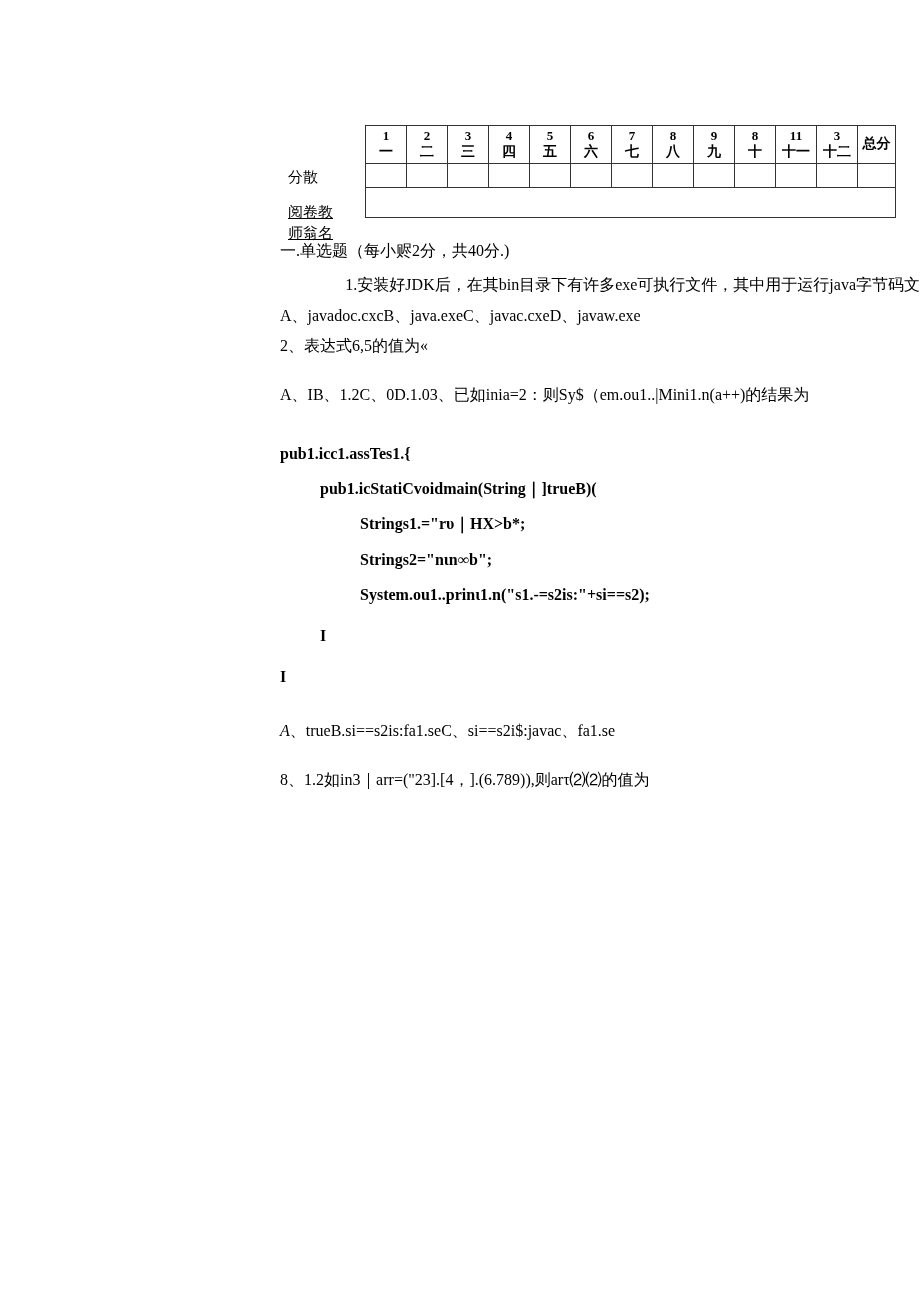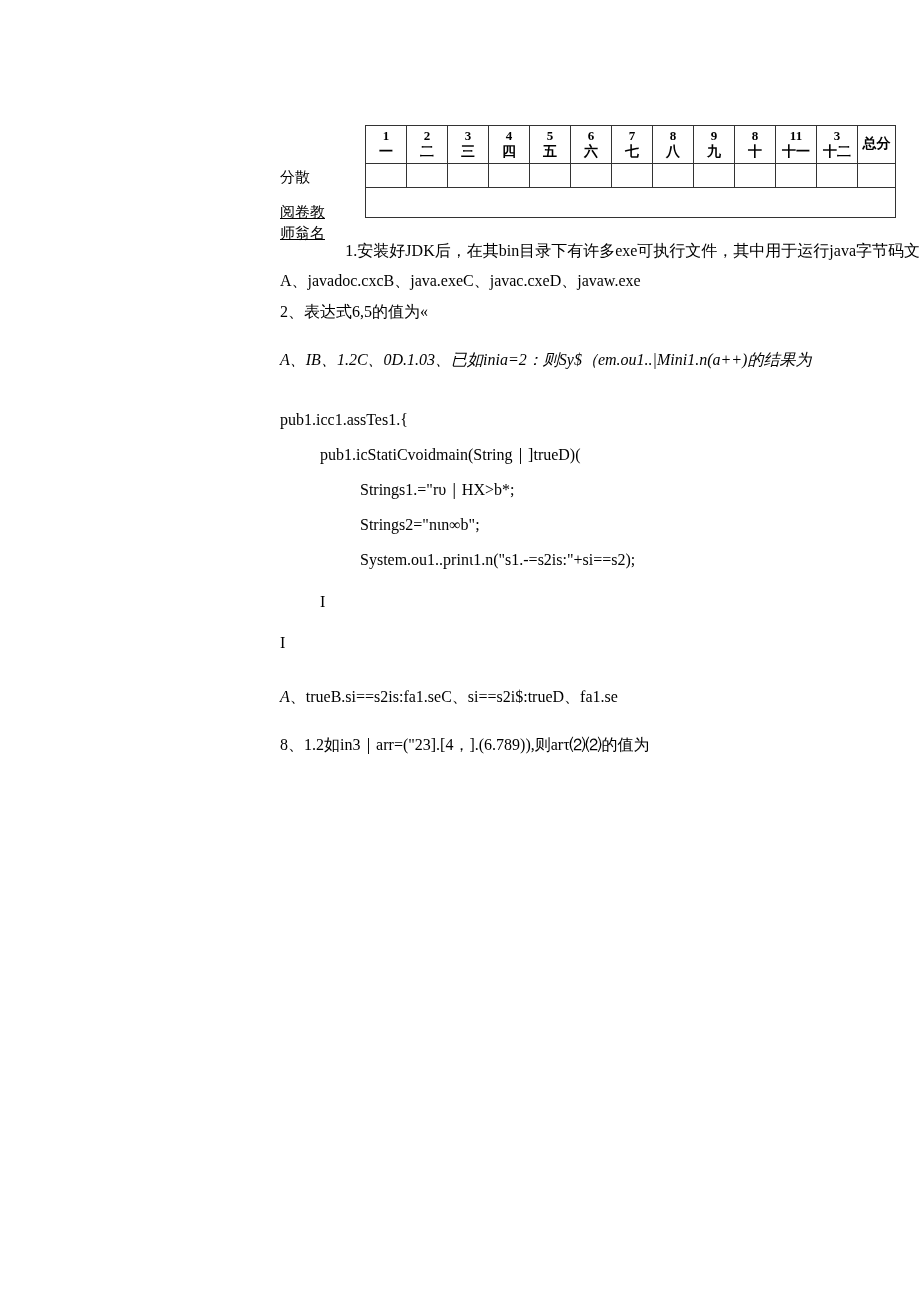--- a/index.html
+++ b/index.html
@@ -43,43 +43,44 @@
     .score-table .num-row { font-size: 13px; font-weight: bold; }
     .score-table .cn-row { font-size: 14px; font-weight: bold; }
     .score-table td.score-cell {
       height: 24px;
     }
     .score-table td.teacher-cell {
       height: 30px;
     }
     .row-labels {
       position: absolute;
-      left: 0;
+      left: 8px;
       top: 40px;
       font-size: 15px;
       line-height: 1.4;
     }
     .row-label-1 { margin-top: 2px; }
     .row-label-2 { margin-top: 14px; text-decoration: underline; }
     .body-text {
       margin-top: 10px;
       font-size: 16px;
       line-height: 1.9;
     }
     .section-title {
       margin-top: 8px;
       margin-bottom: 4px;
     }
     .indent { text-indent: 1em; text-align: right; }
-    .para { margin-top: 10px; margin-bottom: 10px; font-style: italic; }
+    .para { margin-top: 10px; margin-bottom: 10px; }
     .para2 { margin-bottom: 18px; }
     .code-block {
       margin-top: 26px;
       font-size: 16px;
       line-height: 2.2;
+      font-weight: bold;
     }
     .code-line { white-space: pre; font-family: "SimSun", serif; }
     .lvl1 { padding-left: 0; }
     .lvl2 { padding-left: 40px; }
     .lvl3 { padding-left: 80px; }
     .brace-alone { padding-left: 40px; margin-top: 6px; margin-bottom: 6px; }
     .brace-outer { padding-left: 0; margin-top: 6px; margin-bottom: 6px; }
     .italic { font-style: italic; font-family: "Times New Roman", serif; }
     .after-code { margin-top: 22px; }
   </style>
@@ -170,37 +171,38 @@
           <td class="score-cell"></td>
         </tr>
         <tr>
           <td class="teacher-cell" colspan="13"></td>
         </tr>
       </tbody>
     </table>
   </div>
 
   <div class="body-text">
+    <div class="section-title">一.单选题（每小赆2分，共40分.)</div>
 
     <div class="indent">1.安装好JDK后，在其bin目录下有许多exe可执行文件，其中用于运行java字节码文</div>
     <div>A、javadoc.cxcB、java.exeC、javac.cxeD、javaw.exe</div>
 
     <div class="para2">2、表达式6,5的值为«</div>
     <div class="para">A、IB、1.2C、0D.1.03、已如inia=2：则Sy$（em.ou1..|Mini1.n(a++)的结果为</div>
 
     <div class="code-block">
       <div class="code-line lvl1">pub1.icc1.assTes1.{</div>
-      <div class="code-line lvl2">pub1.icStatiCvoidmain(String｜]trueD)(</div>
+      <div class="code-line lvl2">pub1.icStatiCvoidmain(String｜]trueB)(</div>
       <div class="code-line lvl3">Strings1.="rυ｜HX&gt;b*;</div>
       <div class="code-line lvl3">Strings2="nιn∞b";</div>
       <div class="code-line lvl3">System.ou1..prinι1.n("s1.-=s2is:"+si==s2);</div>
       <div class="code-line brace-alone">I</div>
       <div class="code-line brace-outer">I</div>
     </div>
 
     <div class="para2 after-code">
-      <span class="italic">A</span><span>、trueB.si==s2is:fa1.seC、si==s2i$:trueD、fa1.se</span>
+      <span class="italic">A</span><span>、trueB.si==s2is:fa1.seC、si==s2i$:javac、fa1.se</span>
     </div>
 
     <div class="para2">8、1.2如in3｜arr=("23].[4，].(6.789)),则arτ⑵⑵的值为</div>
   </div>
 
 </div>
 
 </body></html>

